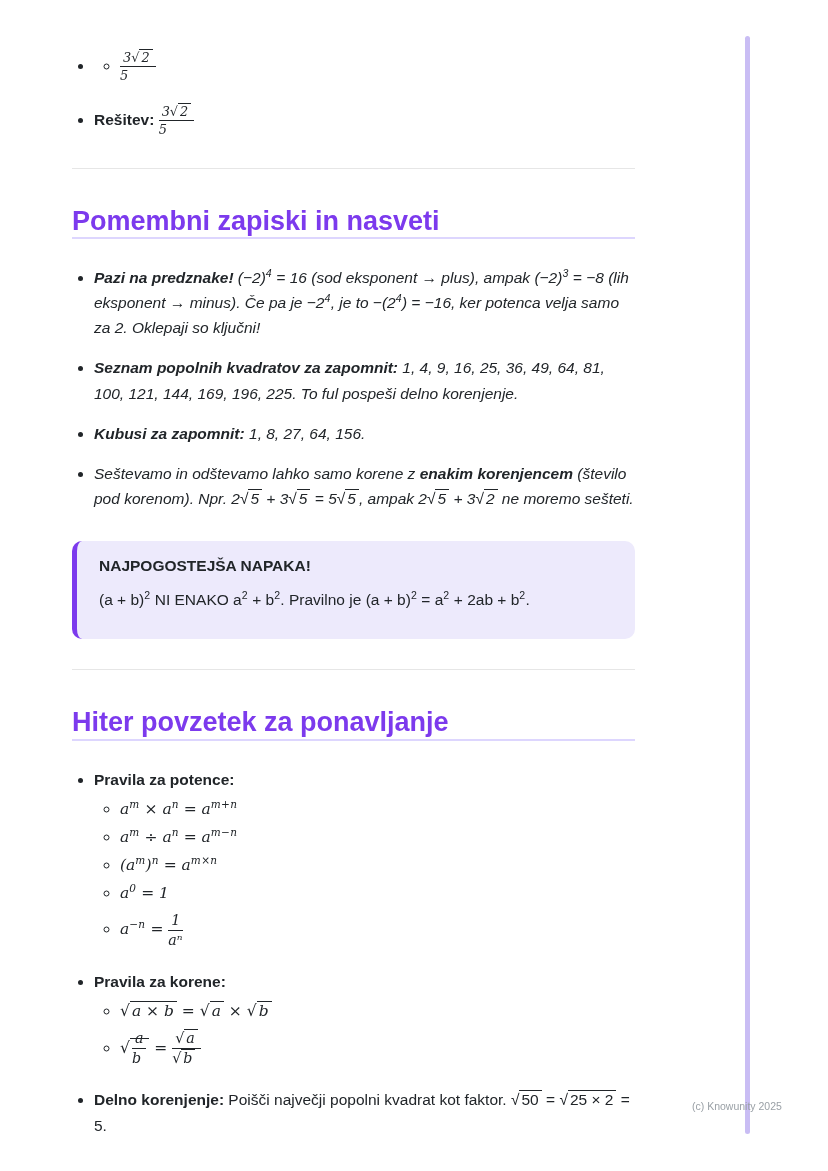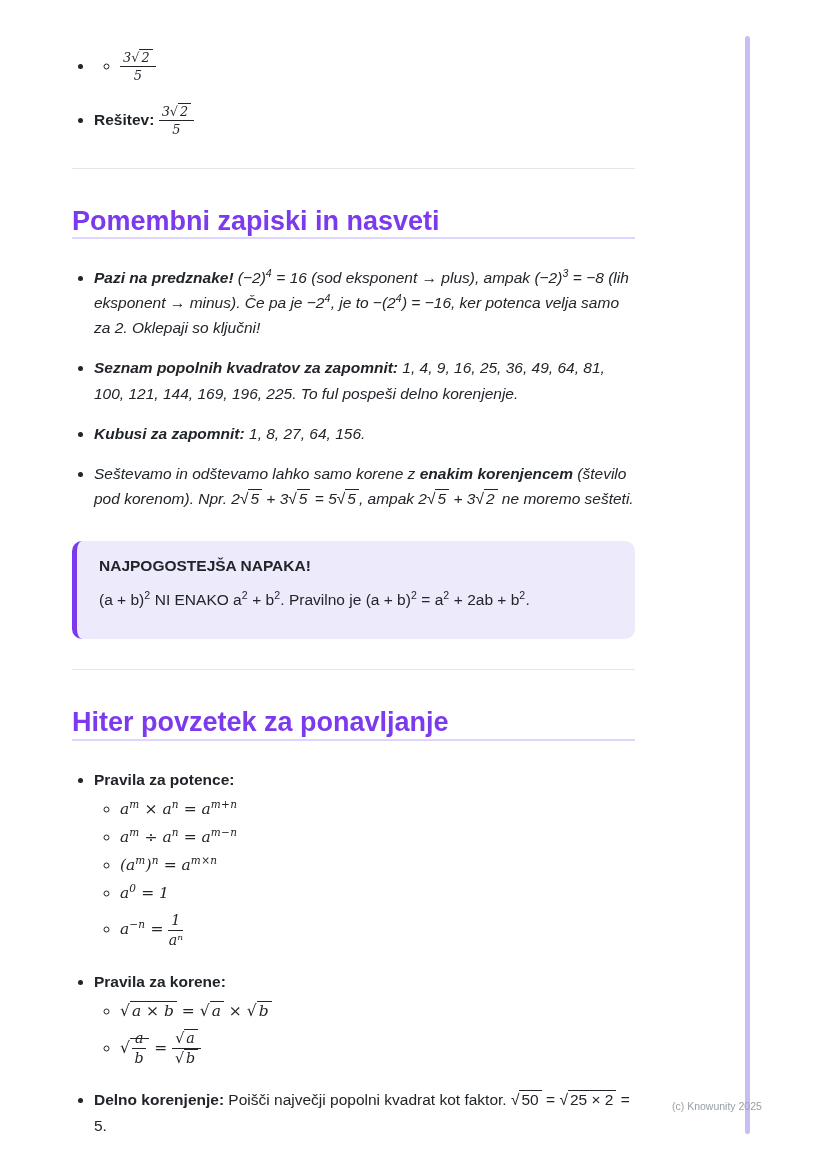--- a/index.html
+++ b/index.html
@@ -48,32 +48,32 @@
   .rules li { margin-bottom: 14px; }
 
   .math { font-family: "DejaVu Serif","Liberation Serif",serif; font-style: italic; }
   .sm { font-size: 14px; }
 
   sup { font-size: 0.68em; line-height: 0; vertical-align: 0.55em; letter-spacing: 0.3px; }
 
   .sq { white-space: nowrap; }
   .ov { border-top: 1.3px solid currentColor; padding: 0 3px 0 2px; }
 
-  .frac { display: inline-block; vertical-align: middle; text-align: center; line-height: 1.2; font-size: 0.92em; }
+  .frac { display: inline-block; vertical-align: middle; text-align: left; line-height: 1.2; font-size: 0.92em; }
   .frac .num { display: block; border-bottom: 1px solid currentColor; padding: 0 3px 1px; }
   .frac .den { display: block; padding-top: 1px; }
 
   .edge-bar {
     position: absolute; left: 745px; top: 36px;
     width: 5px; height: 1098px;
     background: var(--edge-bar,#c9bdf4);
     border-radius: 3px;
   }
   .footer {
-    position: absolute; left: 672px; top: 1100px;
+    position: absolute; left: 692px; top: 1100px;
     font-size: 10.5px; color: var(--muted,#9aa0a6);
   }
 </style>
 </head>
 <body>
 
 <div class="page">
   <div class="content">
 
     <ul class="l1">

